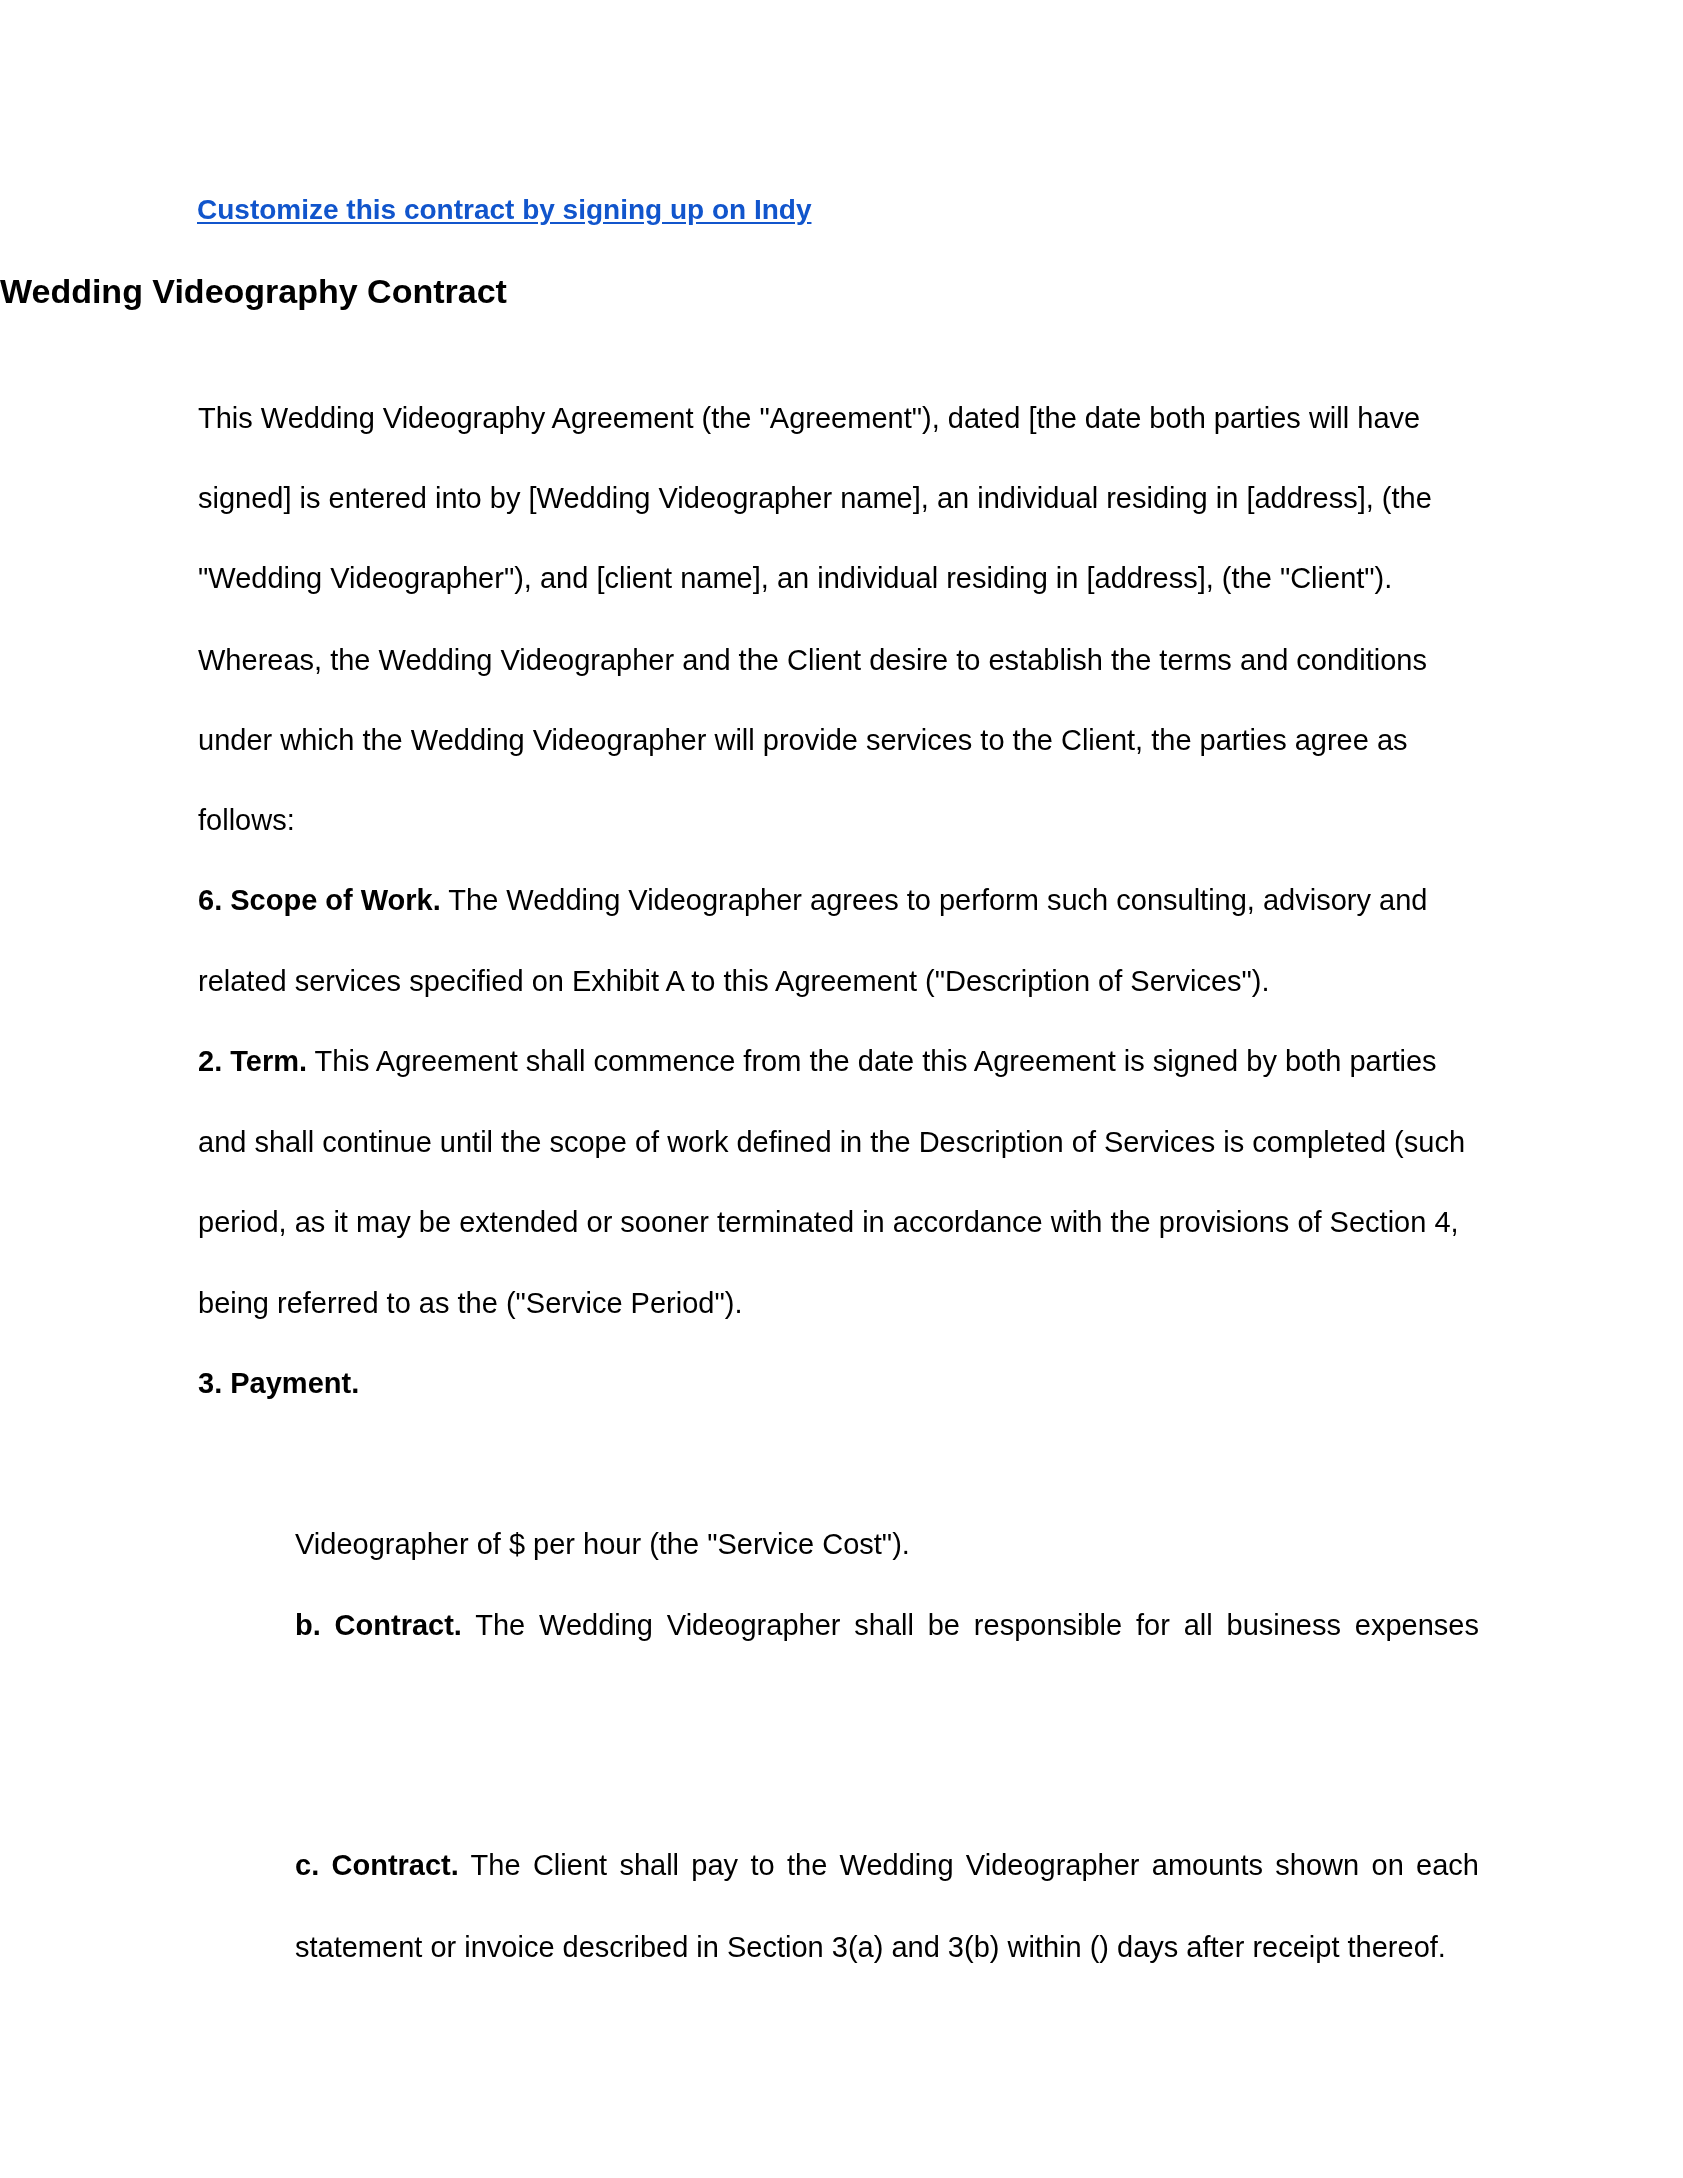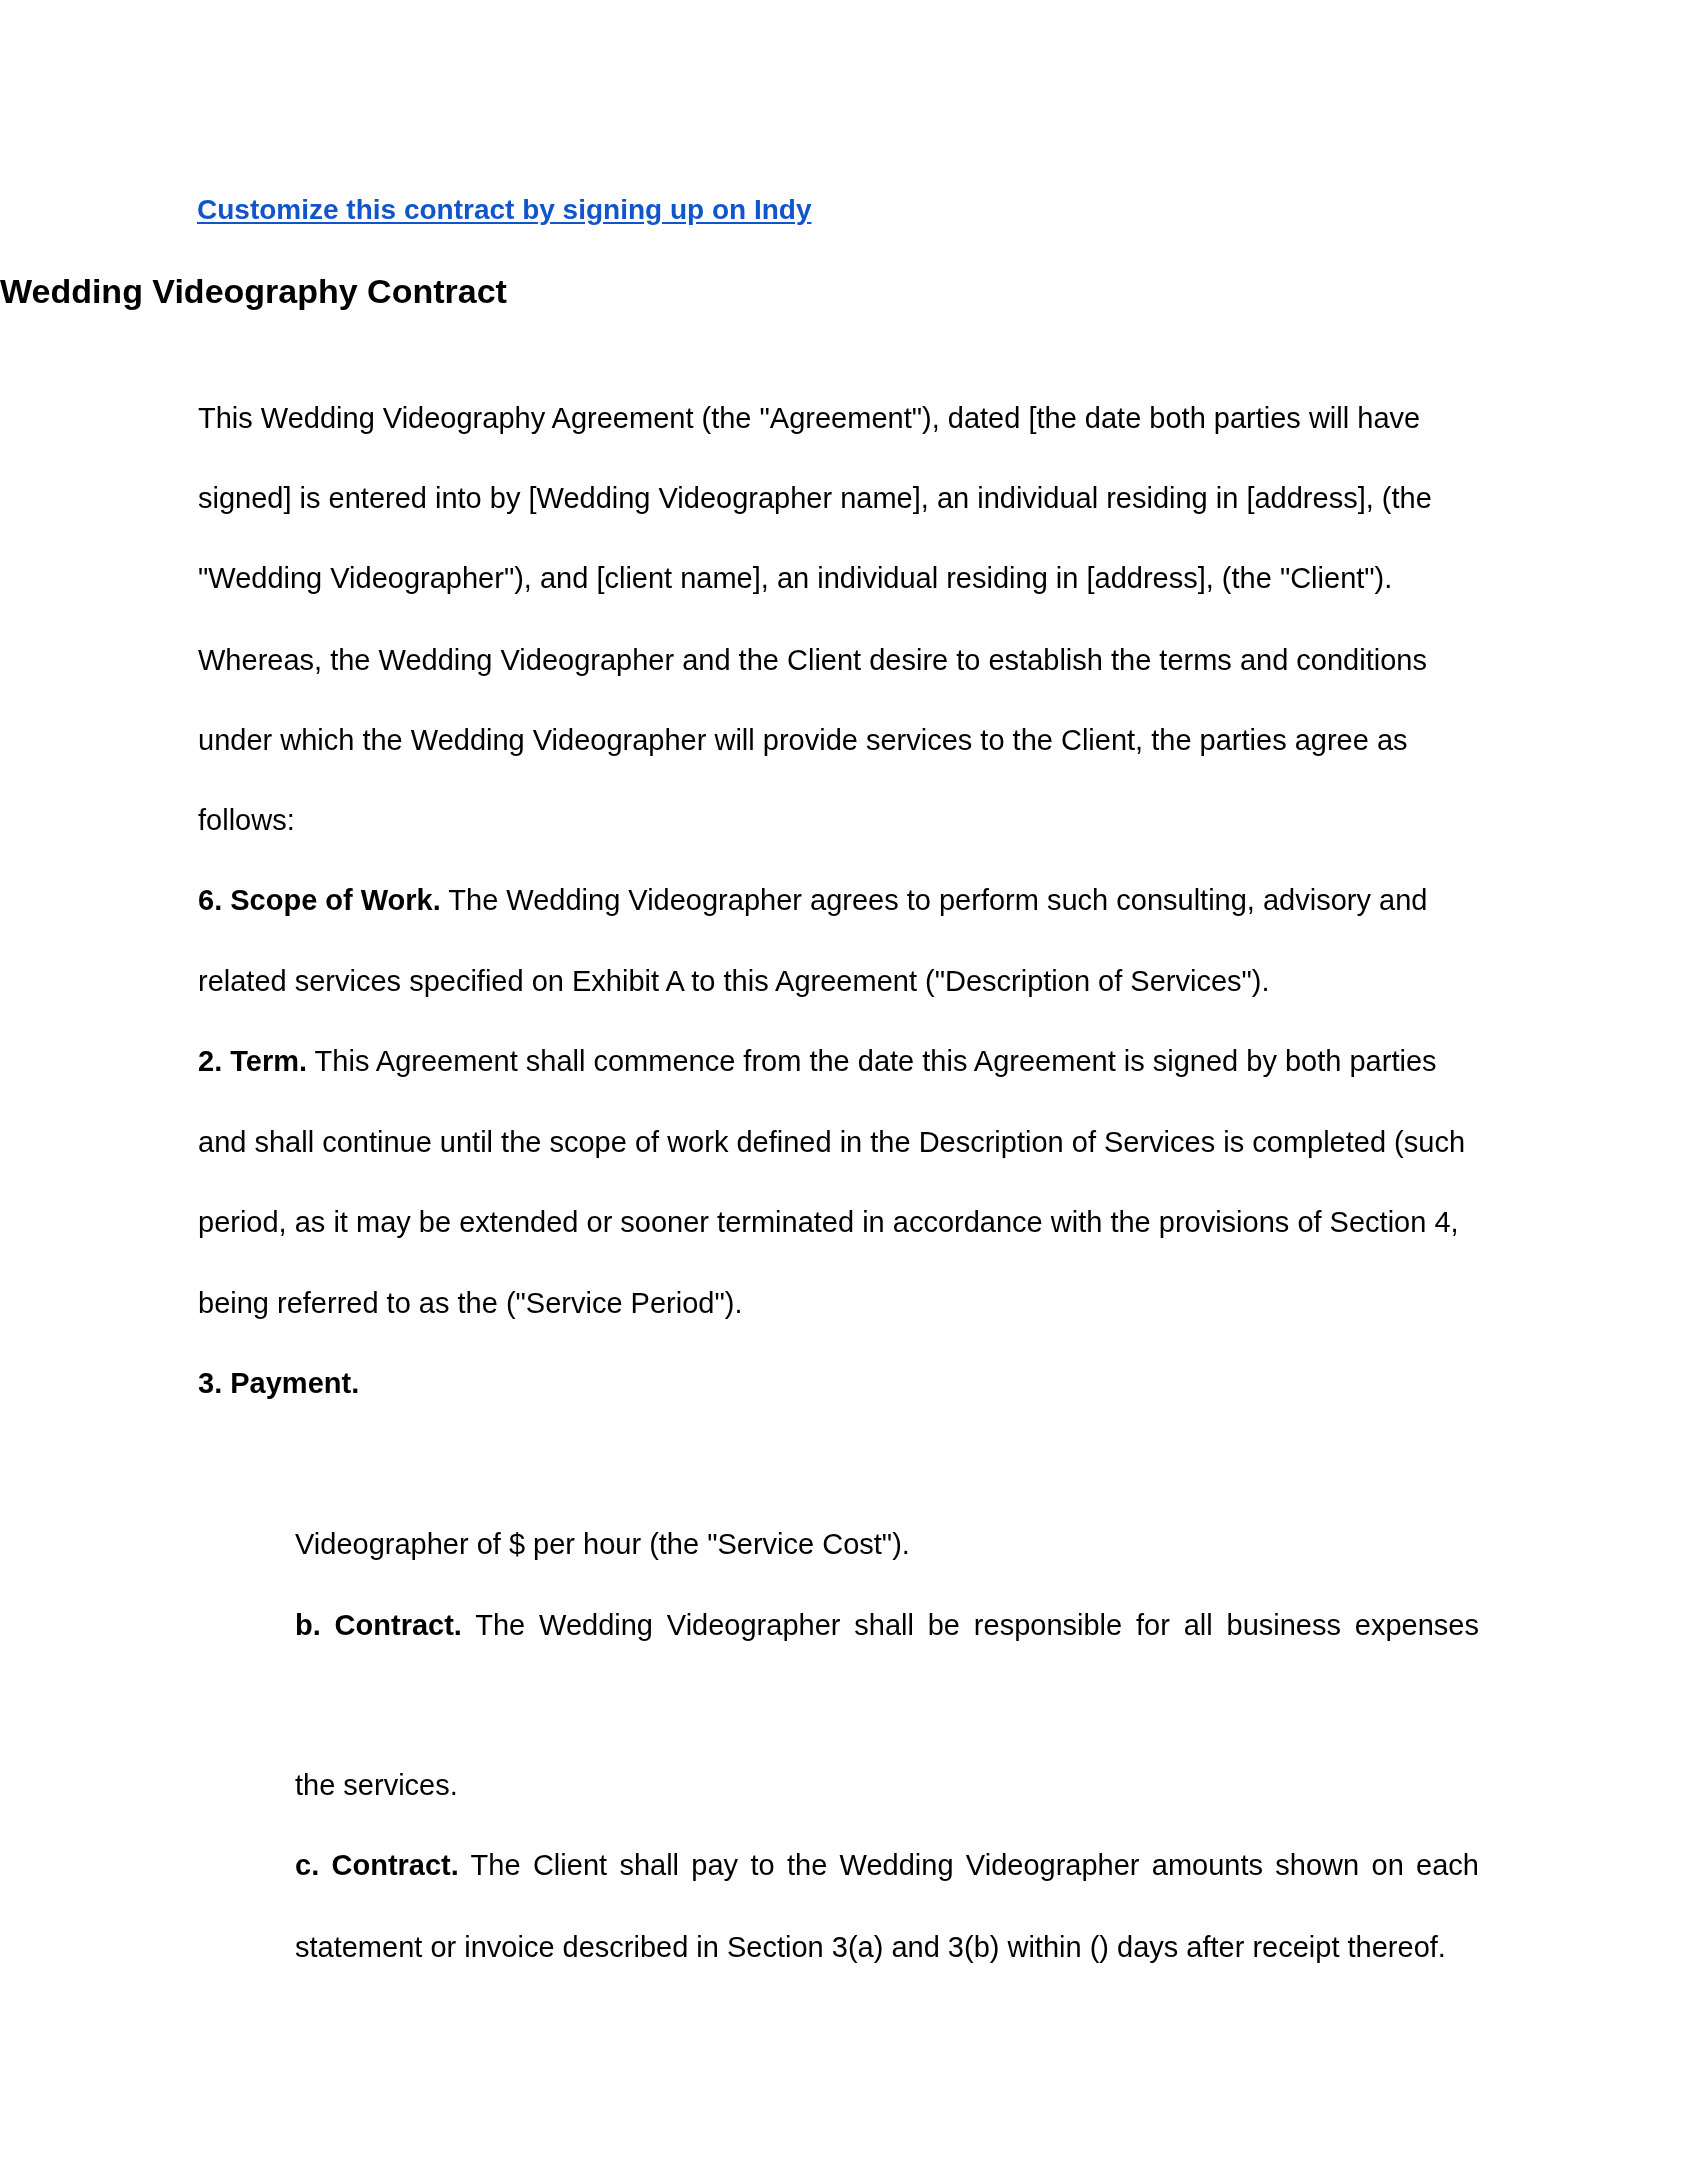--- a/index.html
+++ b/index.html
@@ -55,21 +55,20 @@
   <div class="line" style="top:1204px">period, as it may be extended or sooner terminated in accordance with the provisions of Section 4,</div>
   <div class="line" style="top:1285px">being referred to as the ("Service Period").</div>
 
   <div class="line b" style="top:1365px">3. Payment.</div>
 
   <div class="line ind" style="top:1526px">Videographer of $ per hour (the "Service Cost").</div>
 
   <div class="line ind justify" style="top:1607px">
     <span class="b">b. Contract.</span><span> The Wedding Videographer shall be responsible for all business expenses</span>
   </div>
-  <div class="line ind" style="top:1767px">the services.</div>
 
   <div class="line ind justify" style="top:1847px">
     <span class="b">c. Contract.</span><span> The Client shall pay to the Wedding Videographer amounts shown on each</span>
   </div>
   <div class="line ind" style="top:1929px">statement or invoice described in Section 3(a) and 3(b) within () days after receipt thereof.</div>
 
 </div>
 
 
 </body></html>

